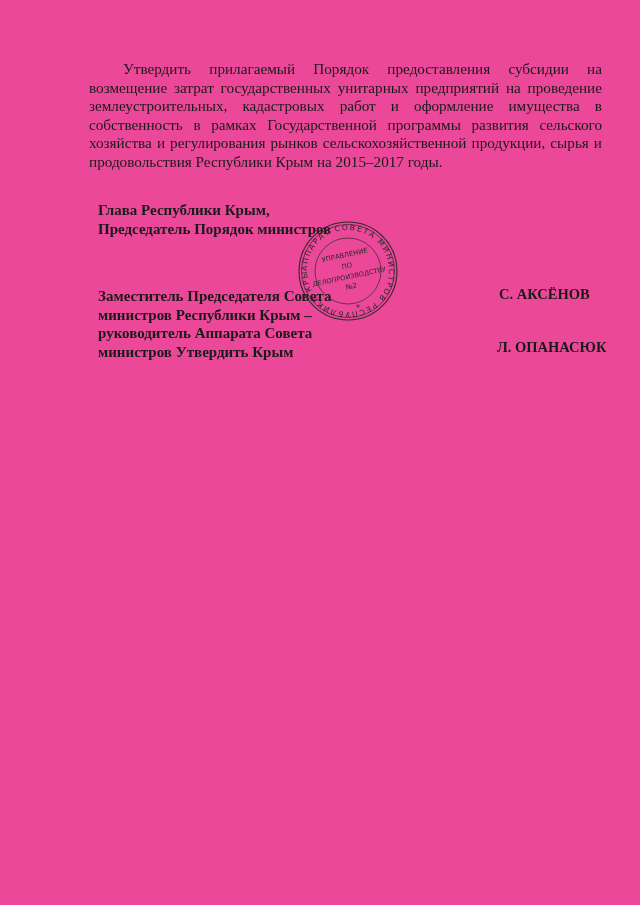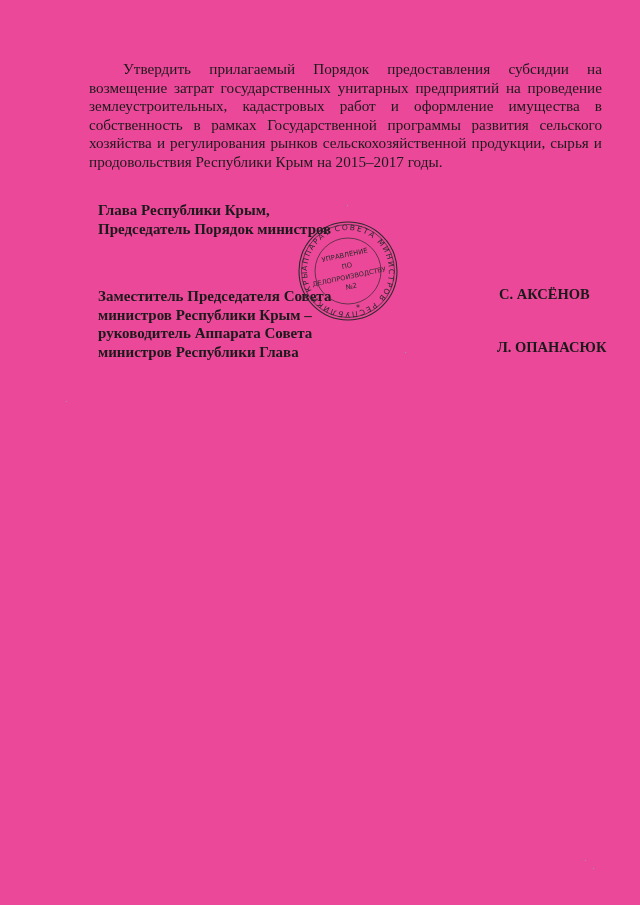--- a/index.html
+++ b/index.html
@@ -77,21 +77,21 @@
   <div class="sig-block sig-1">
     <span class="line">Глава Республики Крым,</span>
     <span class="line">Председатель Порядок министров</span>
   </div>
   <div class="sig-name name-1">С. АКСЁНОВ</div>
 
   <div class="sig-block sig-2">
     <span class="line">Заместитель Председателя Совета</span>
     <span class="line">министров Республики Крым –</span>
     <span class="line">руководитель Аппарата Совета</span>
-    <span class="line">министров Республики Глава</span>
+    <span class="line">министров Утвердить Крым</span>
   </div>
   <div class="sig-name name-2">Л. ОПАНАСЮК</div>
 
   <svg class="stamp" viewBox="0 0 104 104" xmlns="http://www.w3.org/2000/svg">
     <defs>
       <path id="stampArc" d="M 52,52 m -41,0 a 41,41 0 1,1 82,0 a 41,41 0 1,1 -82,0"></path>
     </defs>
     <circle cx="52" cy="52" r="49" fill="none" stroke="#2a2a2a" stroke-width="1.1"></circle>
     <circle cx="52" cy="52" r="46.5" fill="none" stroke="#2a2a2a" stroke-width="0.7"></circle>
     <circle cx="52" cy="52" r="33" fill="none" stroke="#2a2a2a" stroke-width="0.7"></circle>

